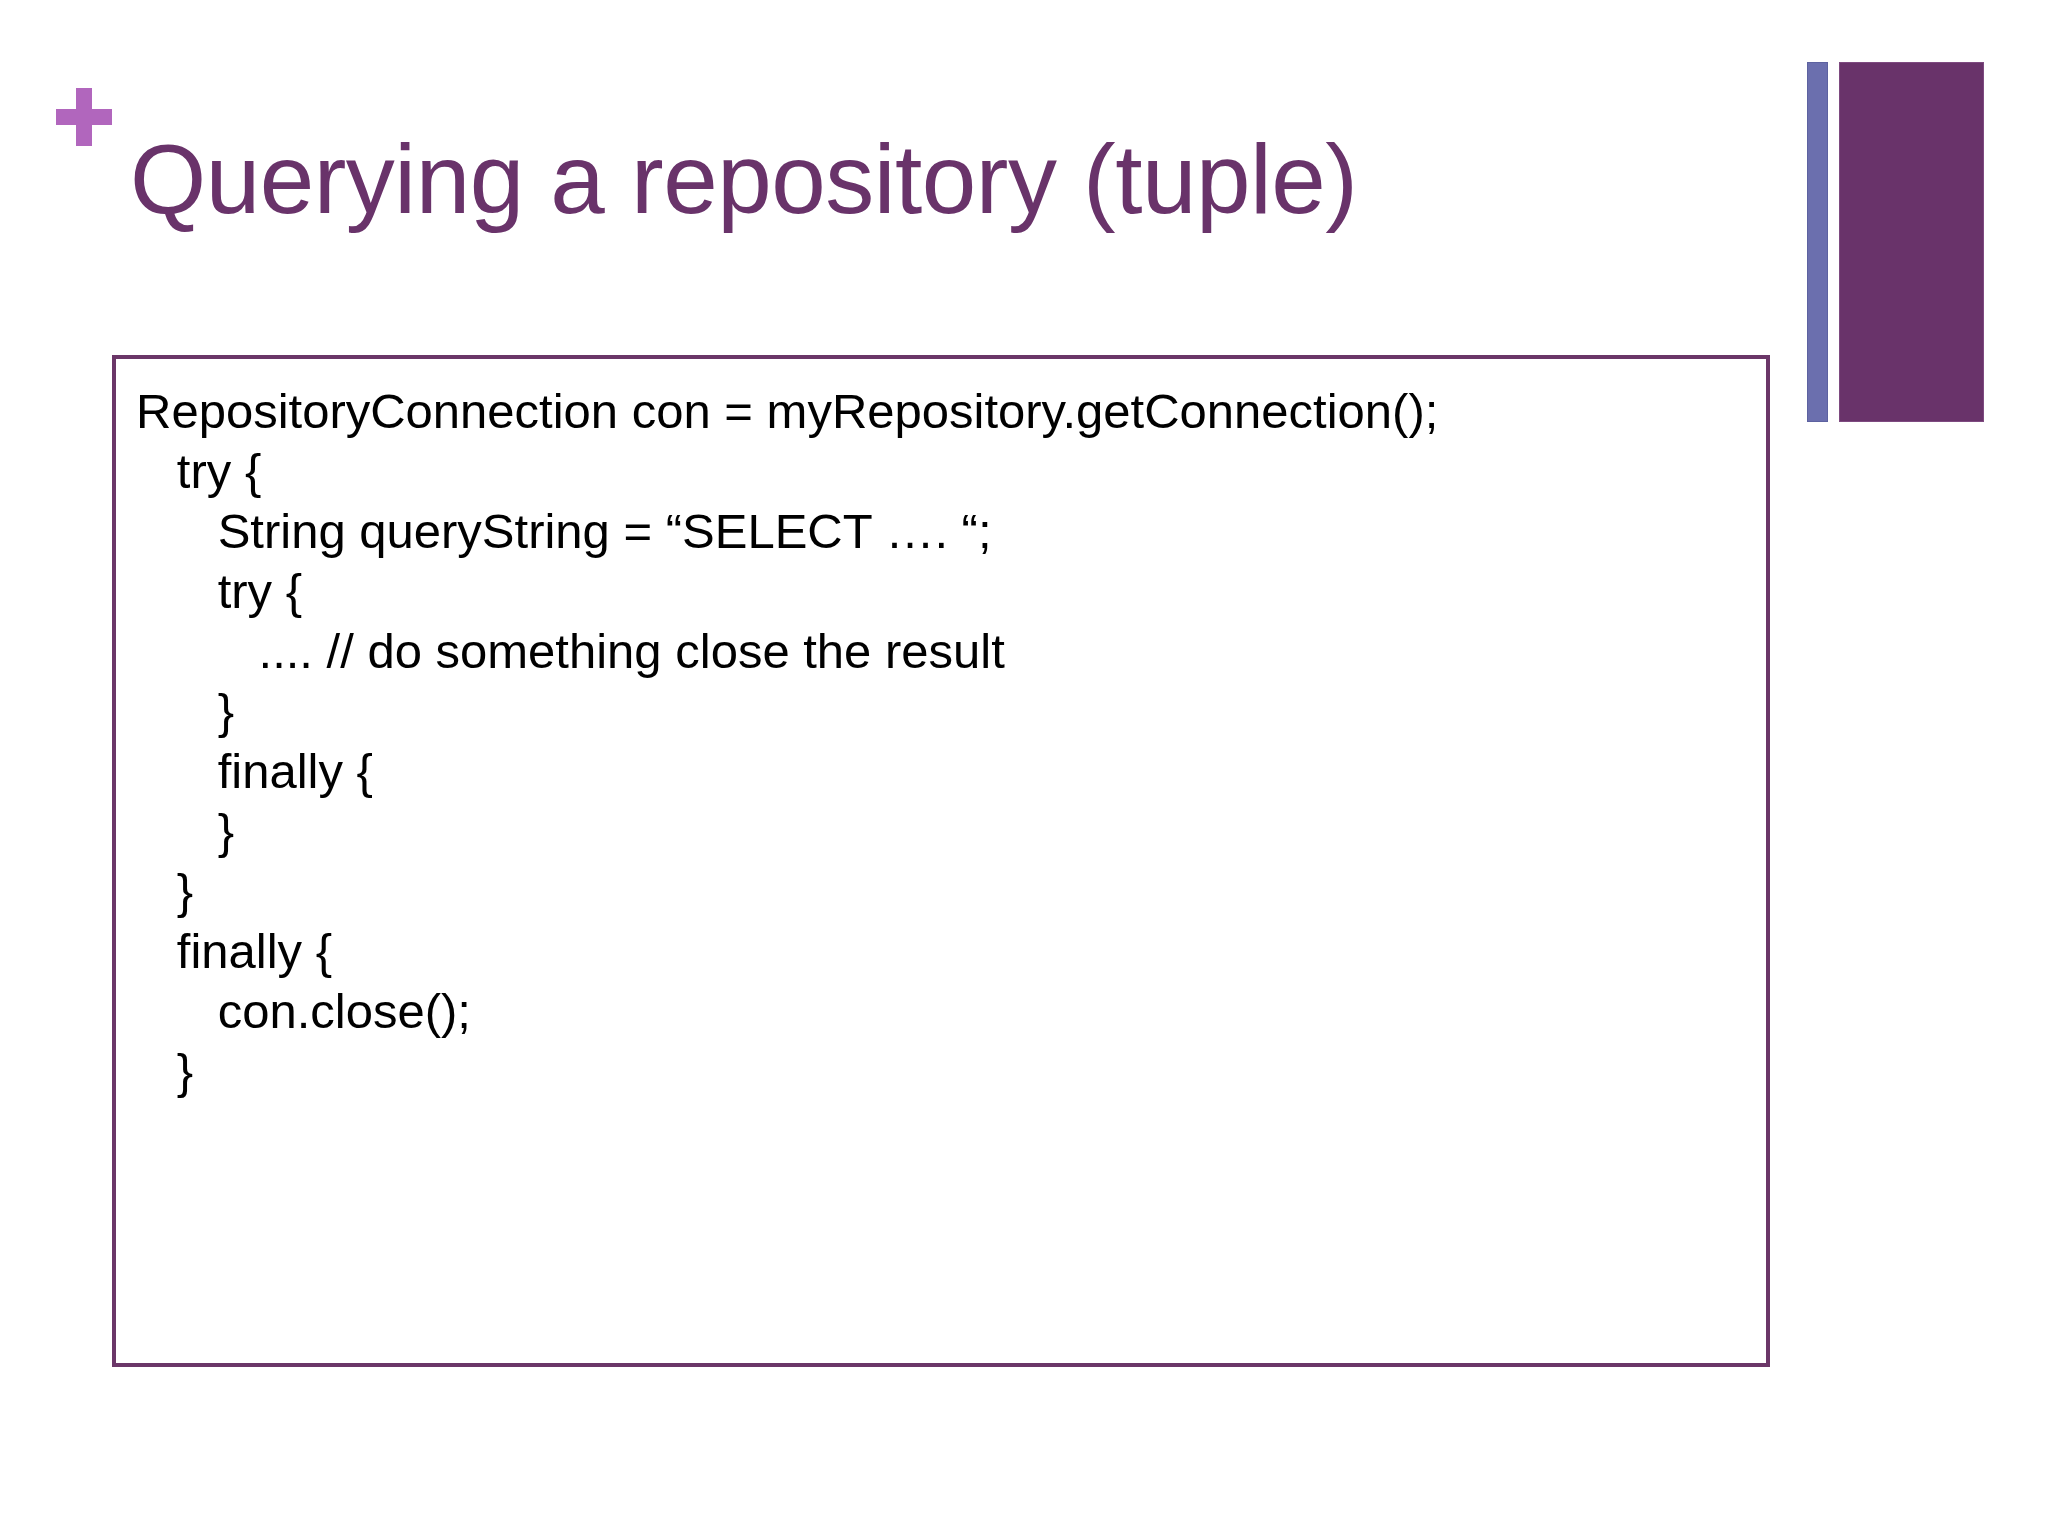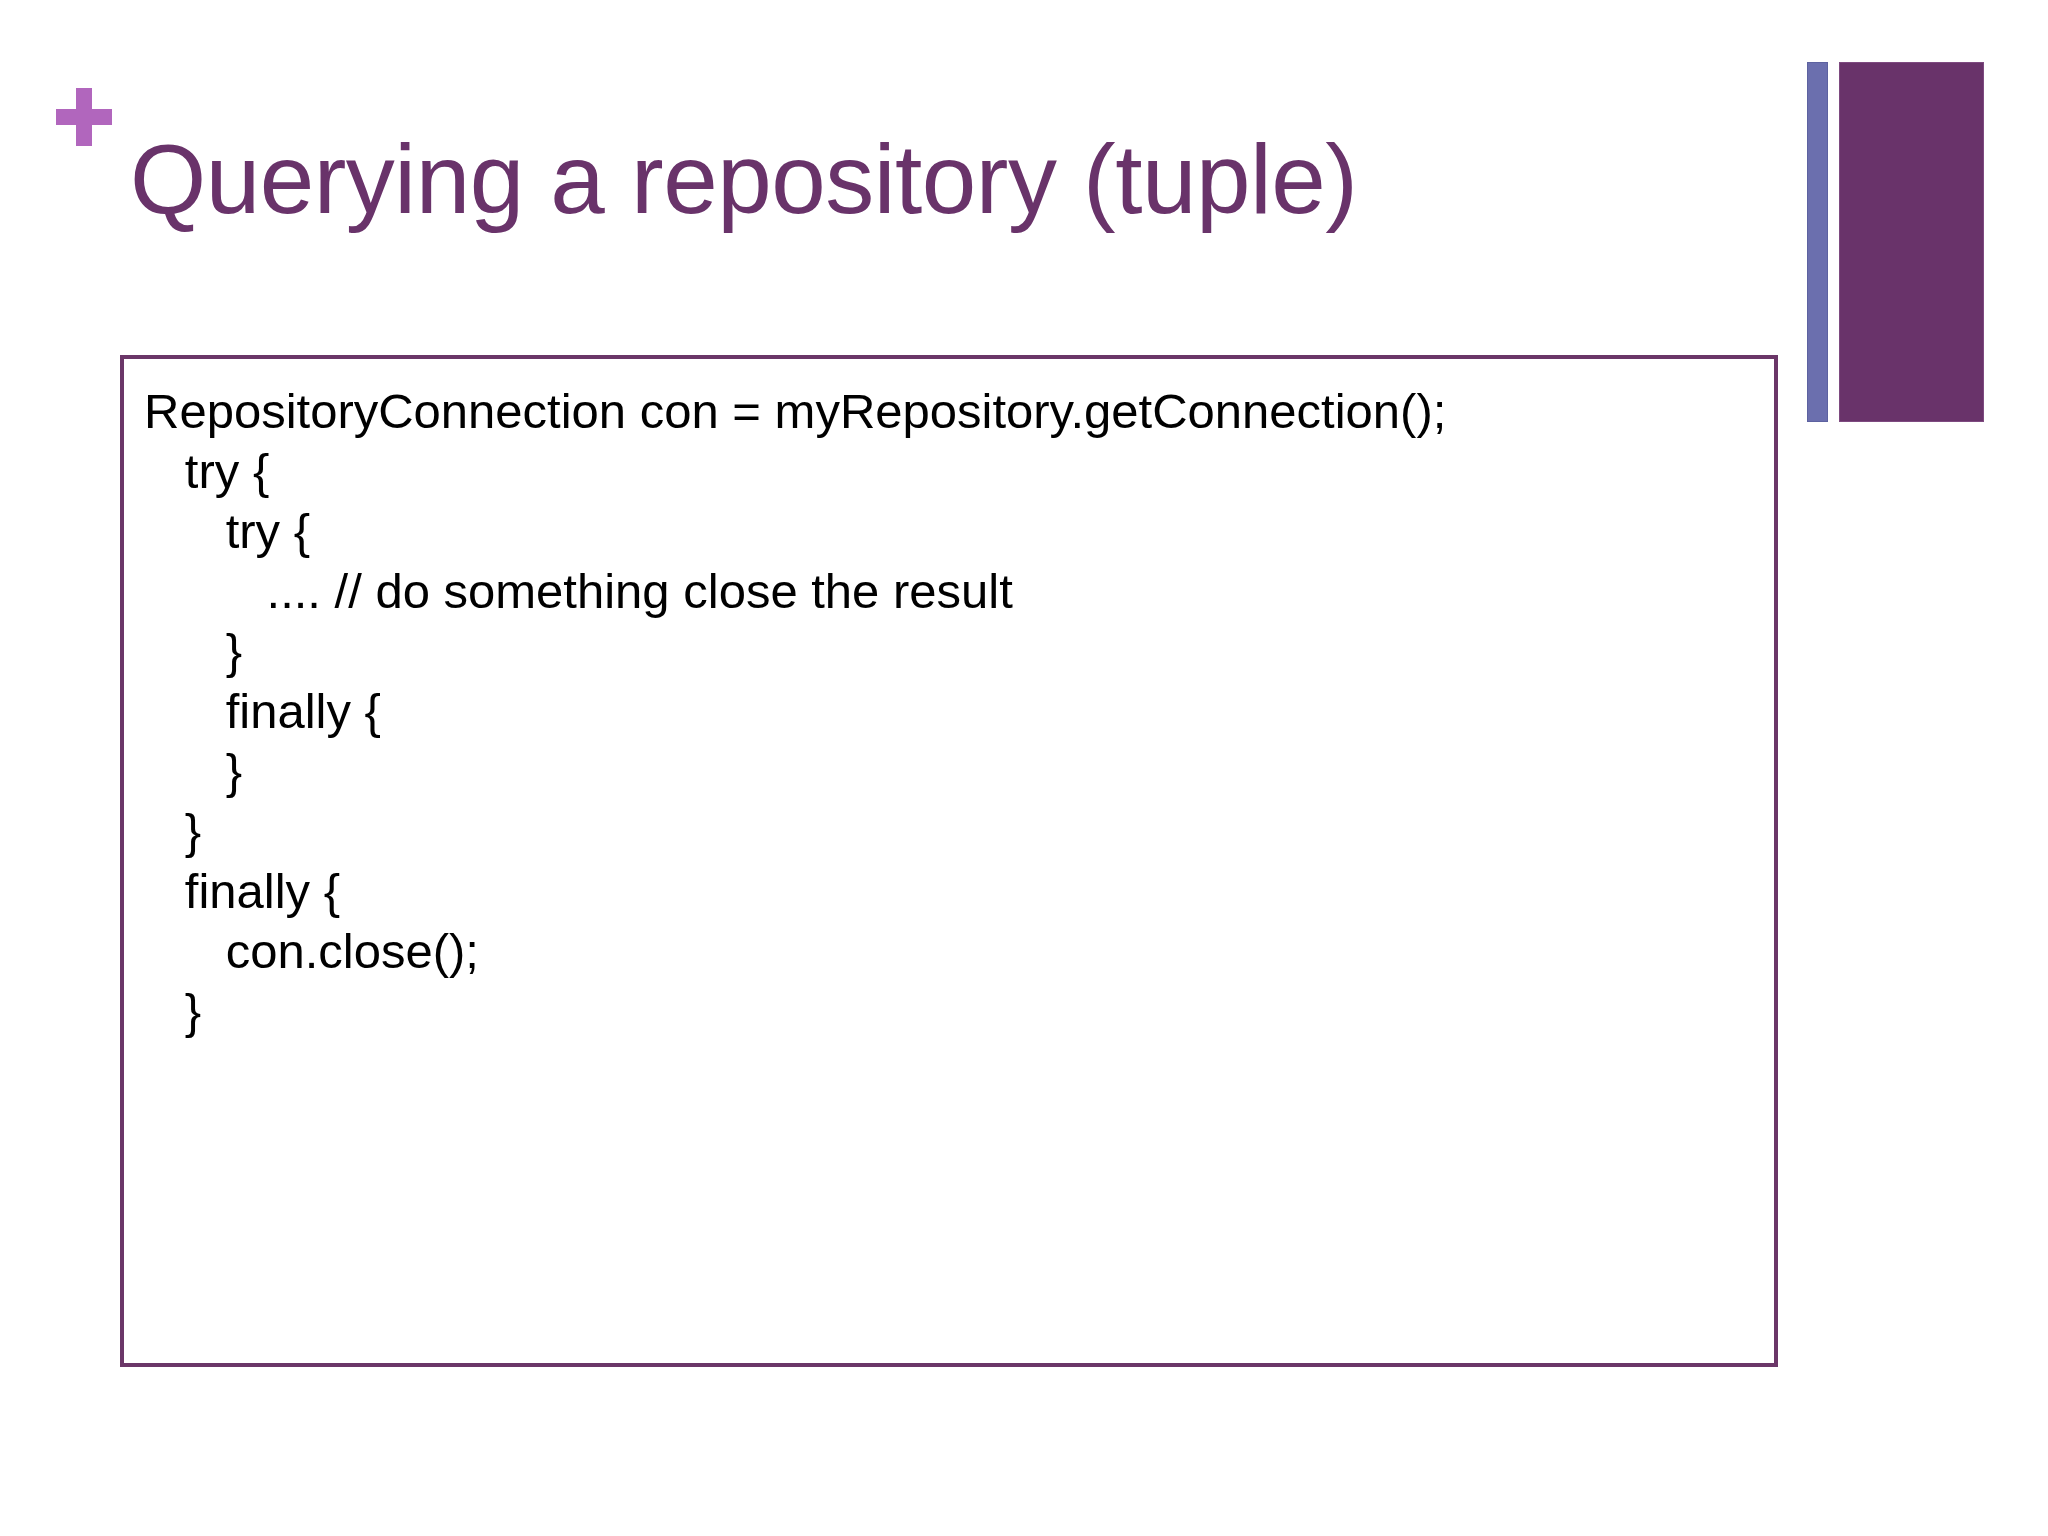--- a/index.html
+++ b/index.html
@@ -80,21 +80,21 @@
     top: 62px;
     width: 145px;
     height: 360px;
     background: #69336a;
     box-shadow: 0 0 0 1px #7e4a80 inset;
   }
 
   
   .code-box {
     position: absolute;
-    left: 120px;
+    left: 112px;
     top: 355px;
     width: 1658px;
     height: 1012px;
     box-sizing: border-box;
     border: 4px solid #6b3668;
     background: #ffffff;
     padding: 22px 0 0 0;
     overflow: hidden;
   }
   .code-lines {
@@ -123,20 +123,21 @@
 
   <div class="slide-title">Querying a repository (tuple)</div>
 
   <div class="deco-bar-thin"></div>
   <div class="deco-bar-block"></div>
 
   <div class="code-box">
     <div class="code-lines" id="code-lines">
         <div class="code-line">RepositoryConnection con = myRepository.getConnection();</div>
         <div class="code-line">   try {</div>
+        <div class="code-line">      String queryString = “SELECT …. “;</div>
         <div class="code-line">      try {</div>
         <div class="code-line">         .... // do something close the result</div>
         <div class="code-line">      }</div>
         <div class="code-line">      finally {</div>
         <div class="code-line">      }</div>
         <div class="code-line">   }</div>
         <div class="code-line">   finally {</div>
         <div class="code-line">      con.close();</div>
         <div class="code-line">   }</div>
       </div>

